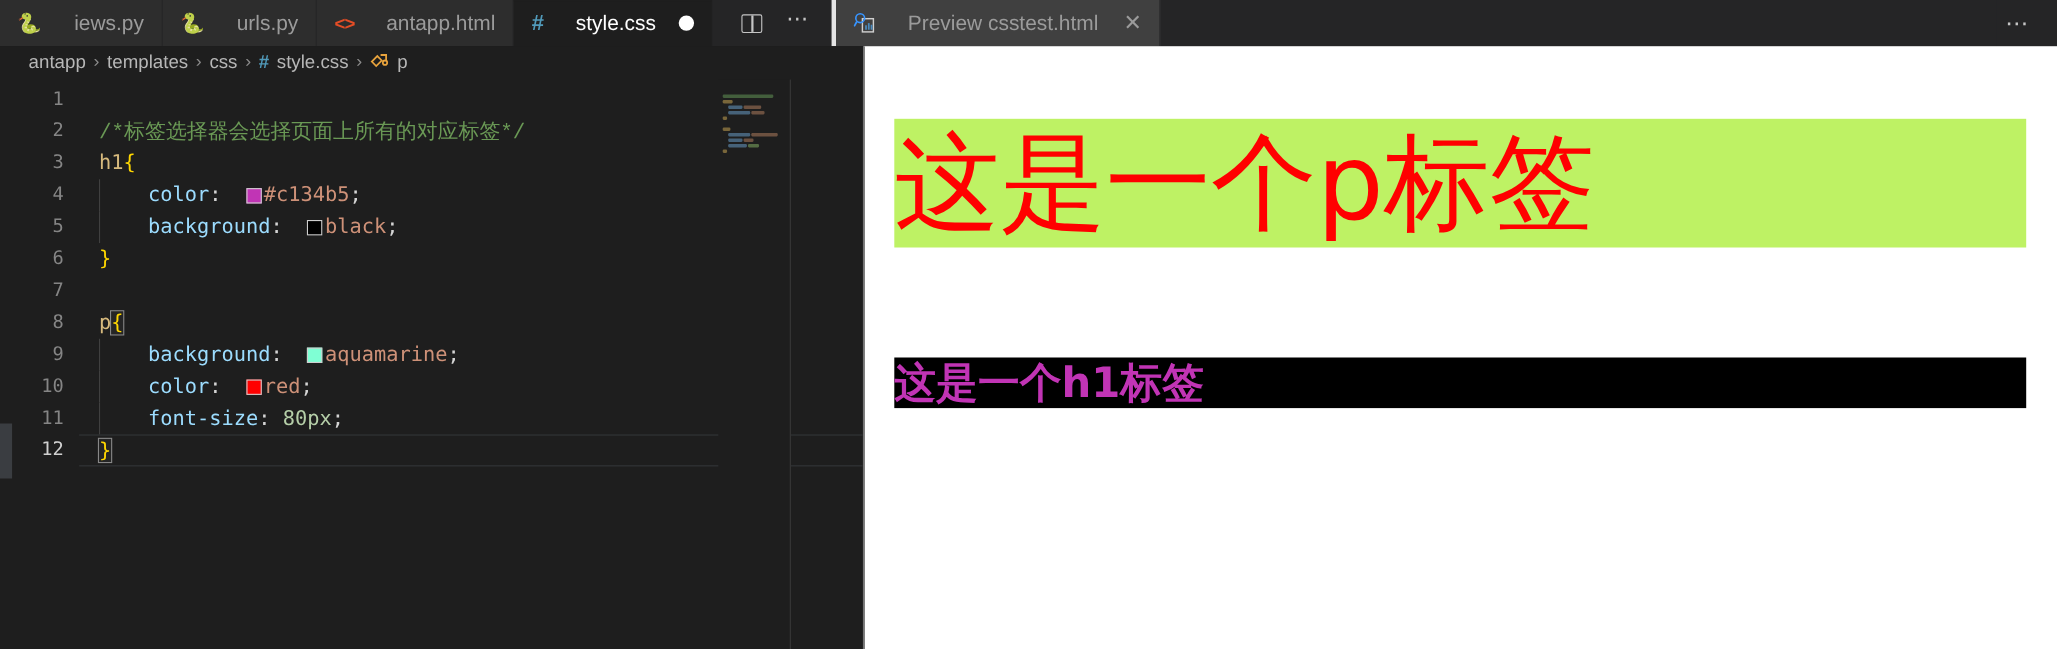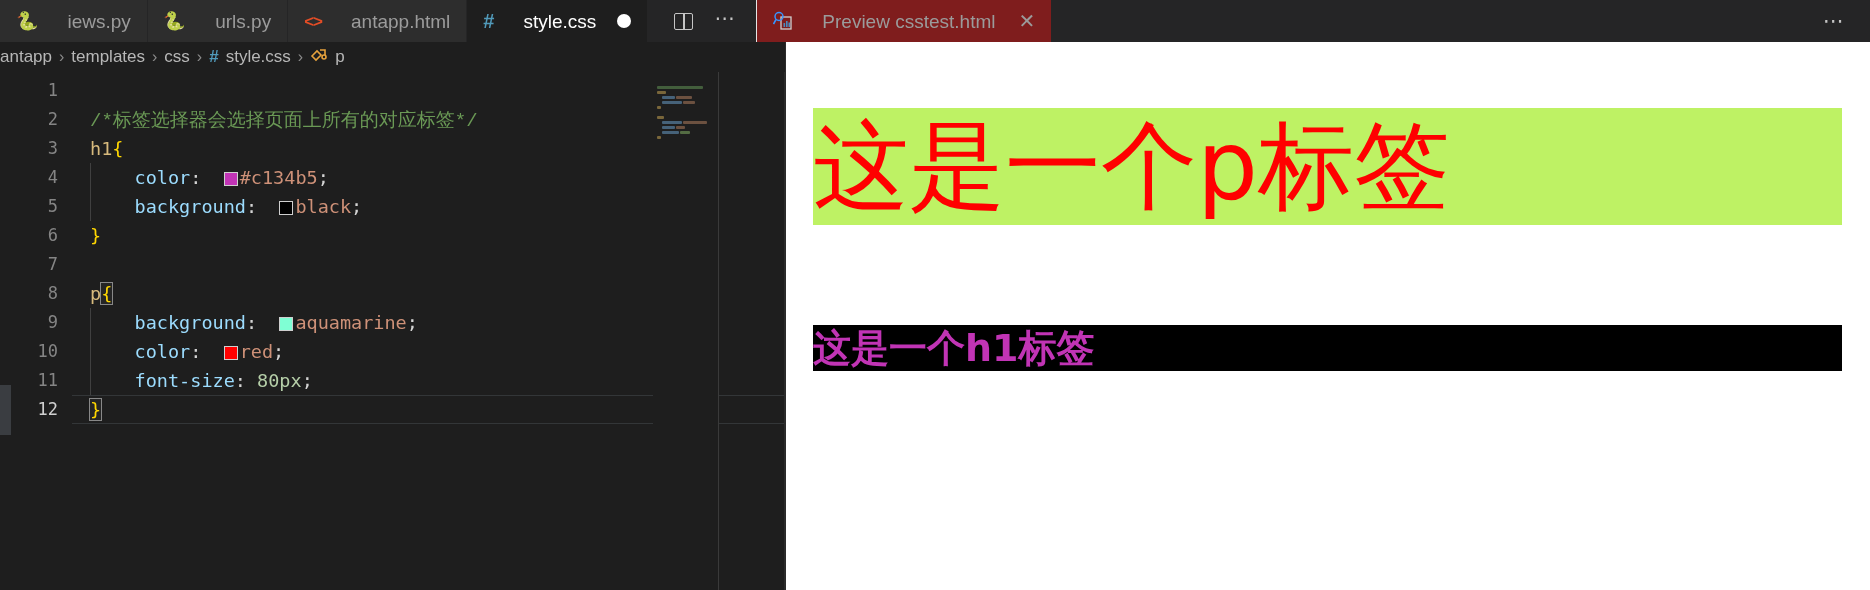--- a/index.html
+++ b/index.html
@@ -79,23 +79,23 @@
     position: relative;
   }
   .split-ico::after {
     content: ""; position: absolute;
     left: 50%; top: 0; bottom: 0; width: 1.6px;
     background: #c5c5c5;
   }
   .dots-ico { font-size: 20px; letter-spacing: 1px; line-height: 1; margin-top: -6px; }
 
   .preview-tab {
-    background: #7f1d1d;
+    background: #404040;
     color: #9b9b9b;
-    border-left: 1px solid #e5e5e5;
+    border-left: 4px solid #e5e5e5;
   }
   .preview-ico { position: relative; width: 20px; height: 20px; display:block; }
 
   .tabbar-right {
     margin-left: auto;
     display: flex; align-items: center;
     padding-right: 16px;
     background: #252526;
   }
   .more-actions { color: #c5c5c5; font-size: 21px; letter-spacing: 2px; cursor: pointer; padding: 0 8px; }
@@ -113,20 +113,21 @@
     display: flex; flex-direction: column;
     position: relative;
     overflow: hidden;
   }
 
   
   .breadcrumb {
     height: 30px;
     display: flex; align-items: center;
     gap: 7px;
+    padding-left: 26px;
     font-size: 17px;
     color: #a9a9a9;
     background: #1e1e1e;
     white-space: nowrap;
   }
   .bc-item { color: #b7b7b7; cursor: pointer; }
   .bc-sep { color: #8a8a8a; font-size: 16px; }
   .bc-hash { color: #519aba; font-weight: 700; }
   .bc-tagico { color: #e8a33d; font-size: 17px; }
 

